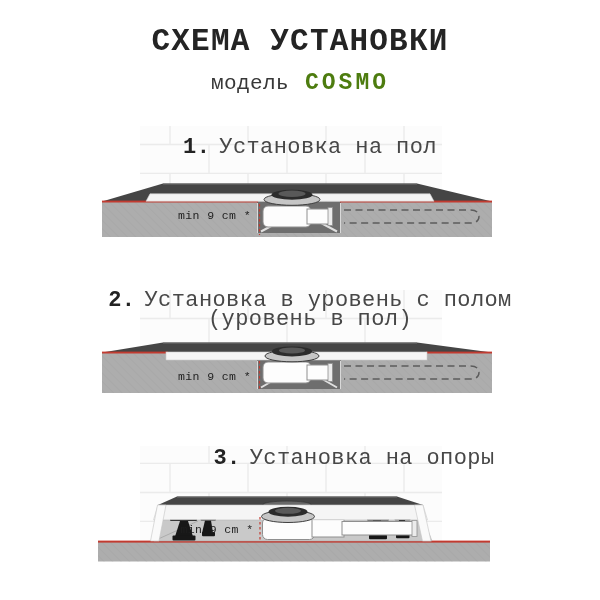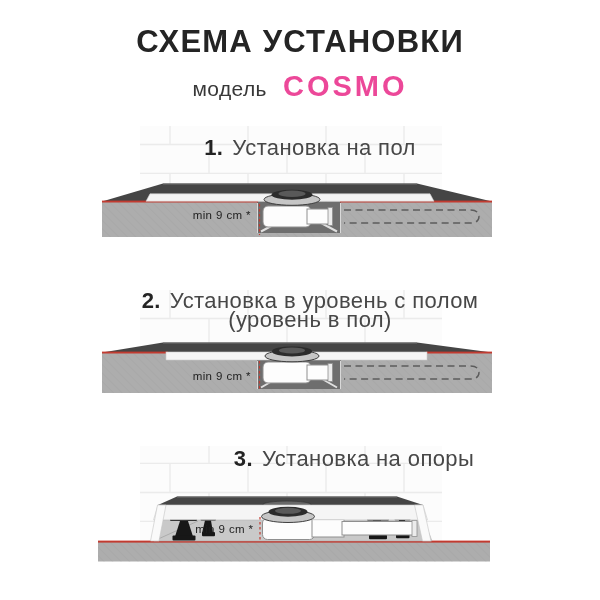--- a/index.html
+++ b/index.html
@@ -1,22 +1,22 @@
 <!DOCTYPE html>
 <html><head>
 <meta charset="utf-8">
 <style>
   html,body{margin:0;padding:0;background:#fff;}
   #canvas{position:relative;width:600px;height:600px;background:#ffffff;overflow:hidden;
-          font-family:Liberation Sans, sans-serif;}
+          font-family:Liberation Mono, monospace;}
   .page-title{position:absolute;top:24px;left:0;width:600px;text-align:center;
           font-size:31px;font-weight:700;color:#242424;letter-spacing:1.2px;margin:0;}
   .model-line{position:absolute;top:70px;left:0;width:600px;text-align:center;color:#383838;}
   .model-label{font-size:21px;font-weight:400;letter-spacing:.4px;margin-top:33px;}
-  .model-name{font-size:29px;font-weight:700;letter-spacing:3px;margin-left:16px;color:#ec4899;}
+  .model-name{font-size:23px;font-weight:700;letter-spacing:3px;margin-left:16px;color:#4d7c0f;}
   .sec-heading{position:absolute;left:0;width:600px;text-align:center;color:#474747;
           font-size:22px;font-weight:400;letter-spacing:.4px;line-height:17px;padding-left:10px;}
   .sec-heading .num{font-weight:700;color:#232323;margin-right:9px;}
   .sec-heading .line2{display:block;margin-top:2px;}
   svg.diagram{position:absolute;left:0;width:600px;display:block;}
   #d1{top:118px;height:130px;}
   #d2{top:278px;height:130px;}
   #d3{top:438px;height:135px;}
   .wall{fill:url(#brick);}
   .floorbase{fill:#adadad;}

